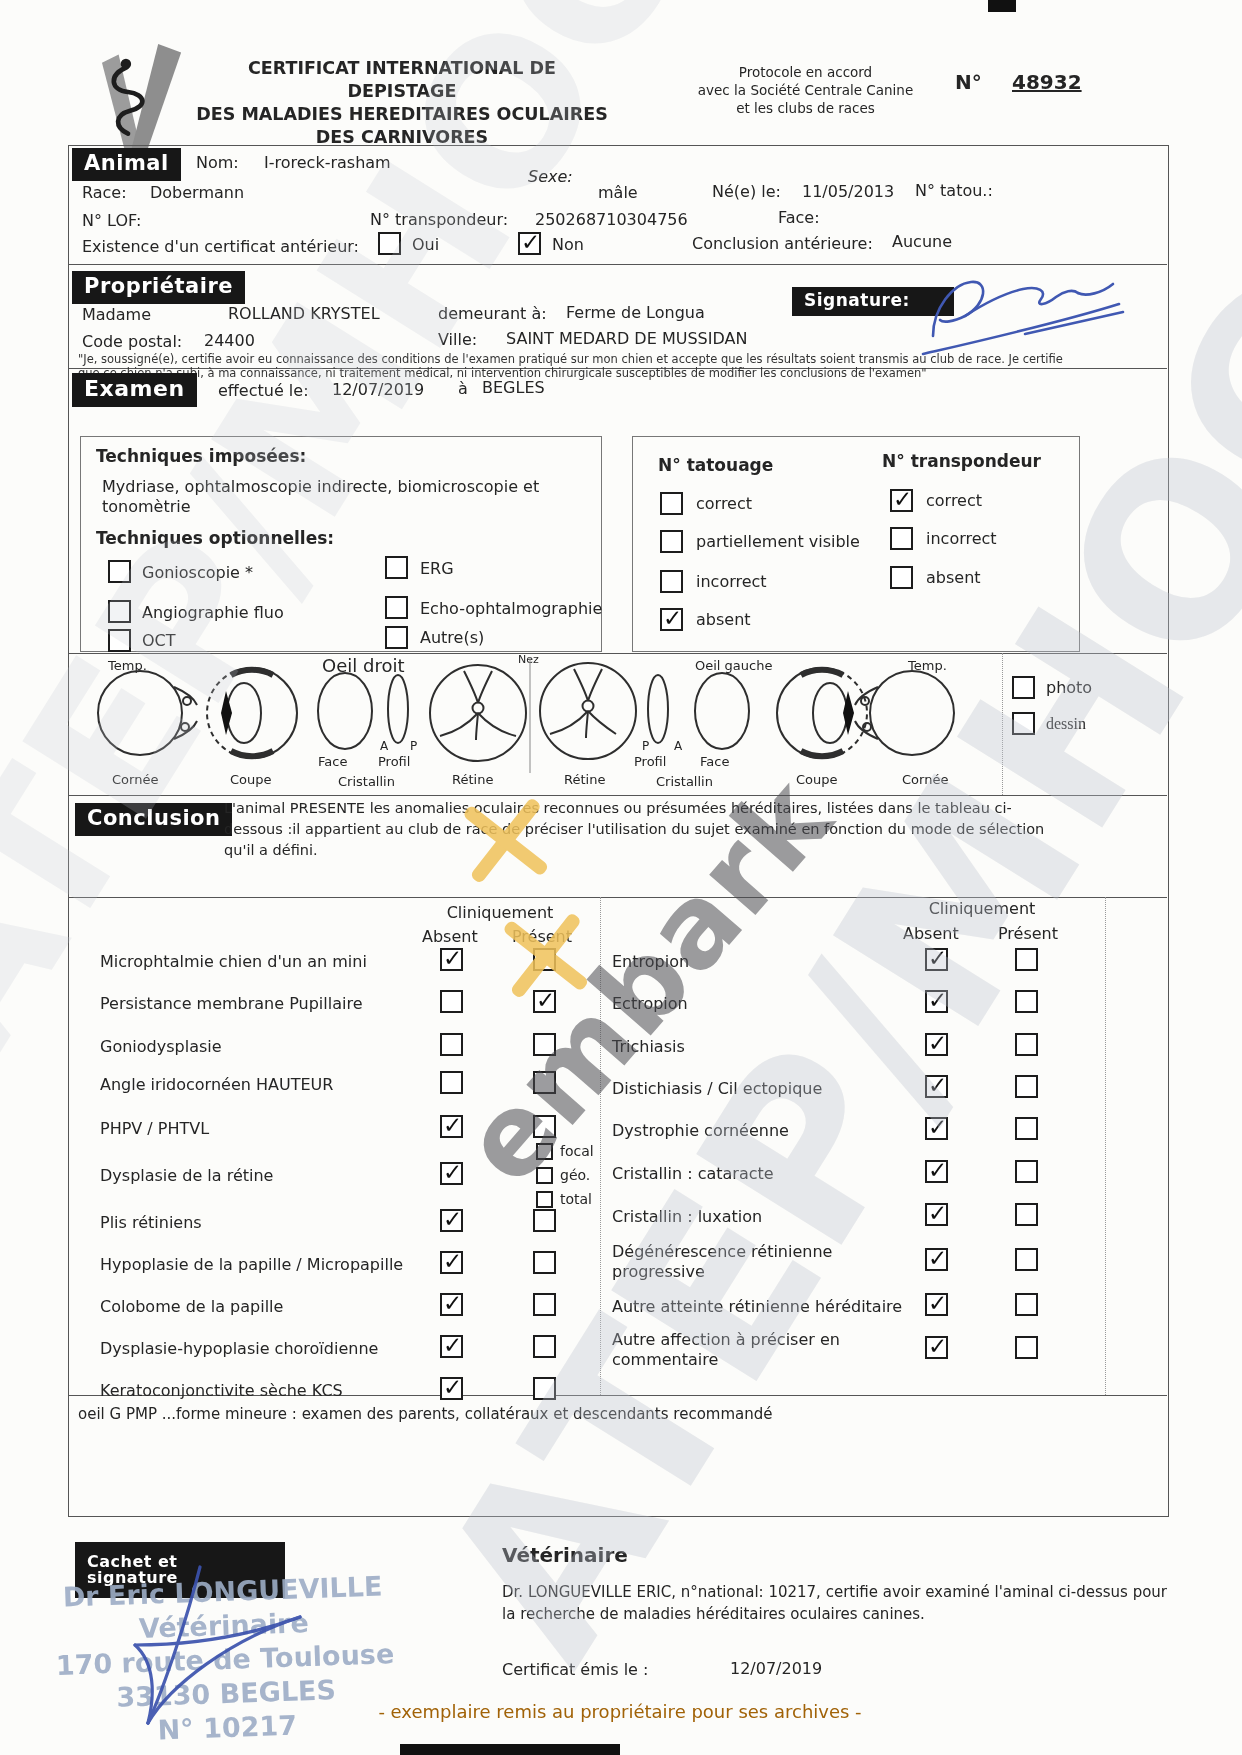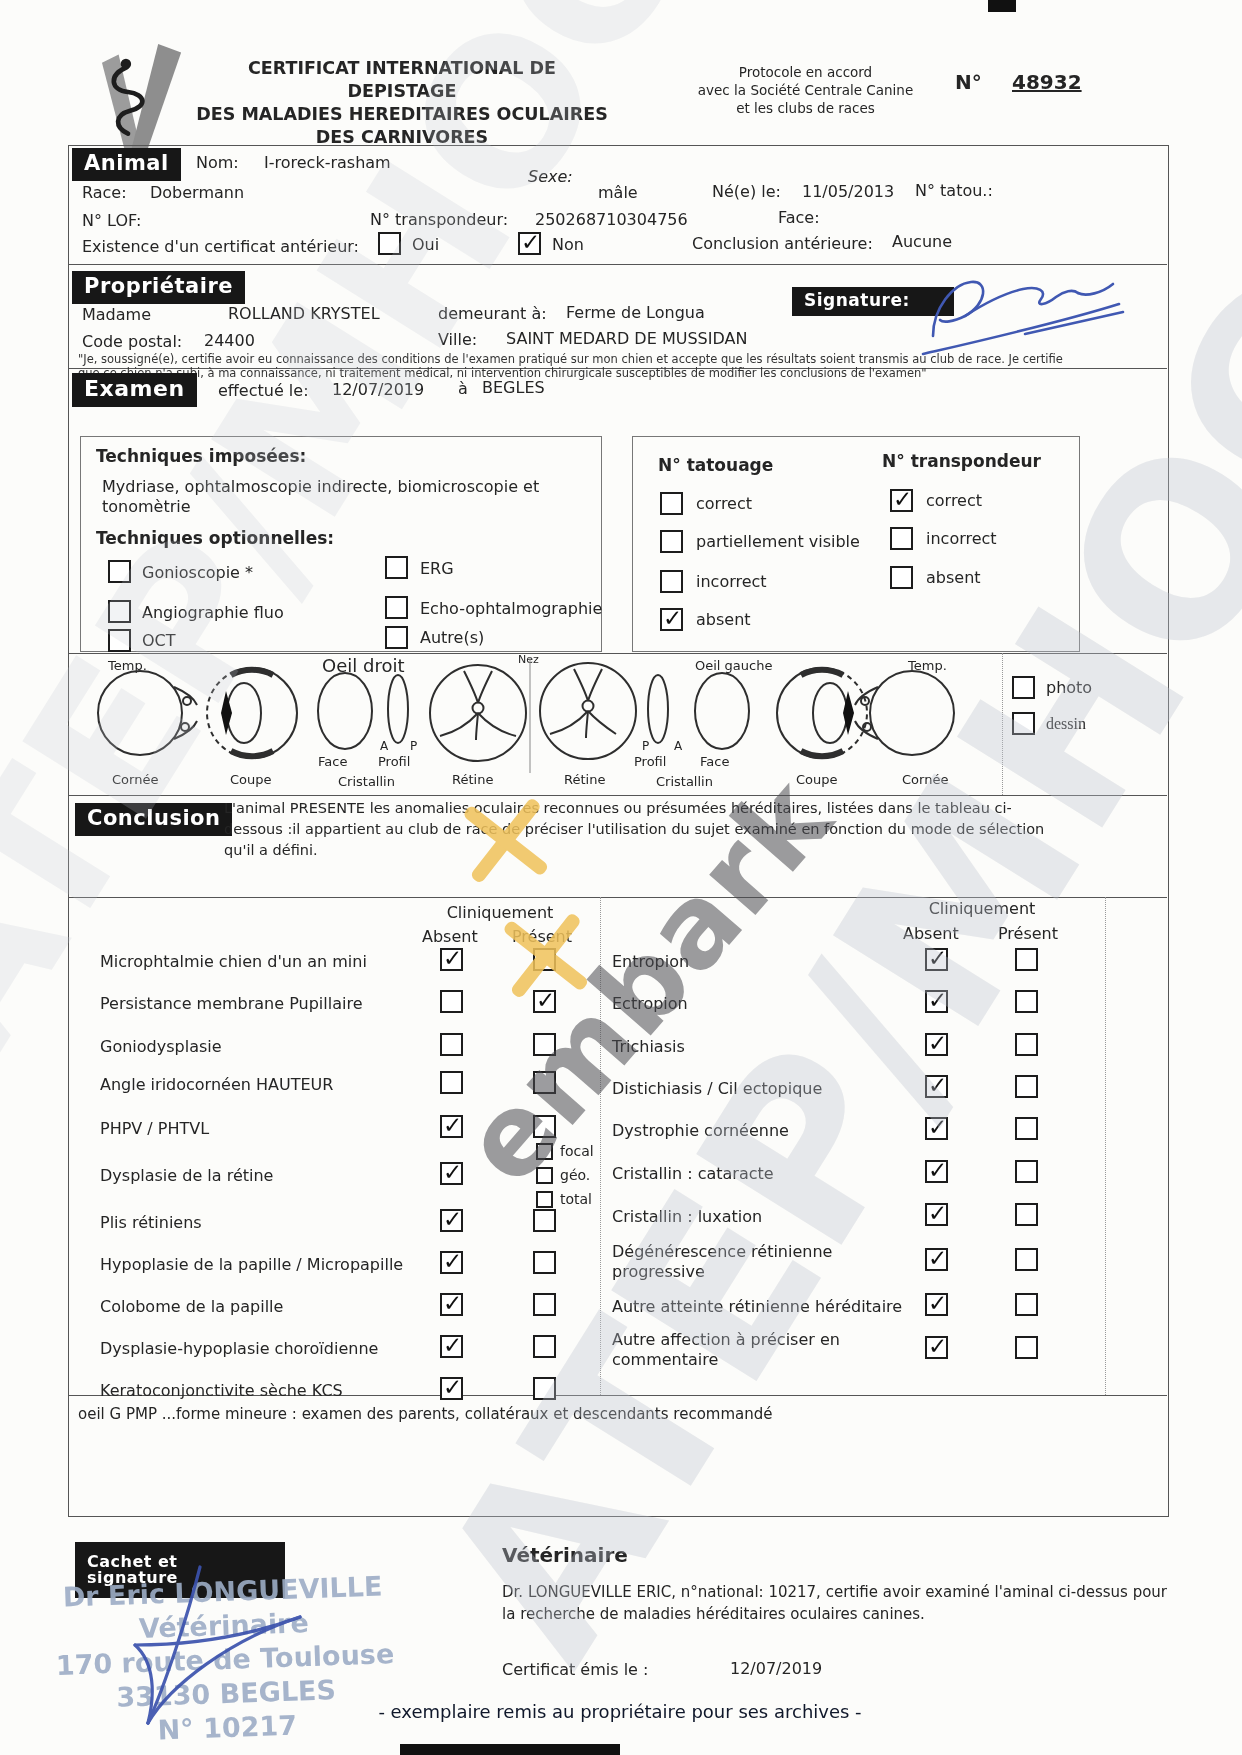--- a/index.html
+++ b/index.html
@@ -353,15 +353,15 @@
       <path d="M88,178 C110,140 170,95 240,72"></path>
       <path d="M240,72 C185,92 130,100 75,100"></path>
       <path d="M75,100 C95,118 95,150 88,178"></path>
     </g>
   </svg>
   <div class="lab b" style="left:502px;top:1545px;font-size:20px;">Vétérinaire</div>
   <div class="lab" style="left:502px;top:1582px;font-size:15px;">Dr. LONGUEVILLE ERIC, n°national: 10217, certifie avoir examiné l'aminal ci-dessus pour</div>
   <div class="lab" style="left:502px;top:1604px;font-size:15px;">la recherche de maladies héréditaires oculaires canines.</div>
   <div class="lab" style="left:502px;top:1660px;">Certificat émis le :</div>
   <div class="lab" style="left:730px;top:1659px;">12/07/2019</div>
-  <div class="lab" style="left:355px;top:1702px;width:530px;text-align:center;font-size:18px;color:#0f172a;">- exemplaire remis au propriétaire pour ses archives -</div>
+  <div class="lab" style="left:355px;top:1702px;width:530px;text-align:center;font-size:18px;color:#a16207;">- exemplaire remis au propriétaire pour ses archives -</div>
 
 </div>
 
 </body></html>

